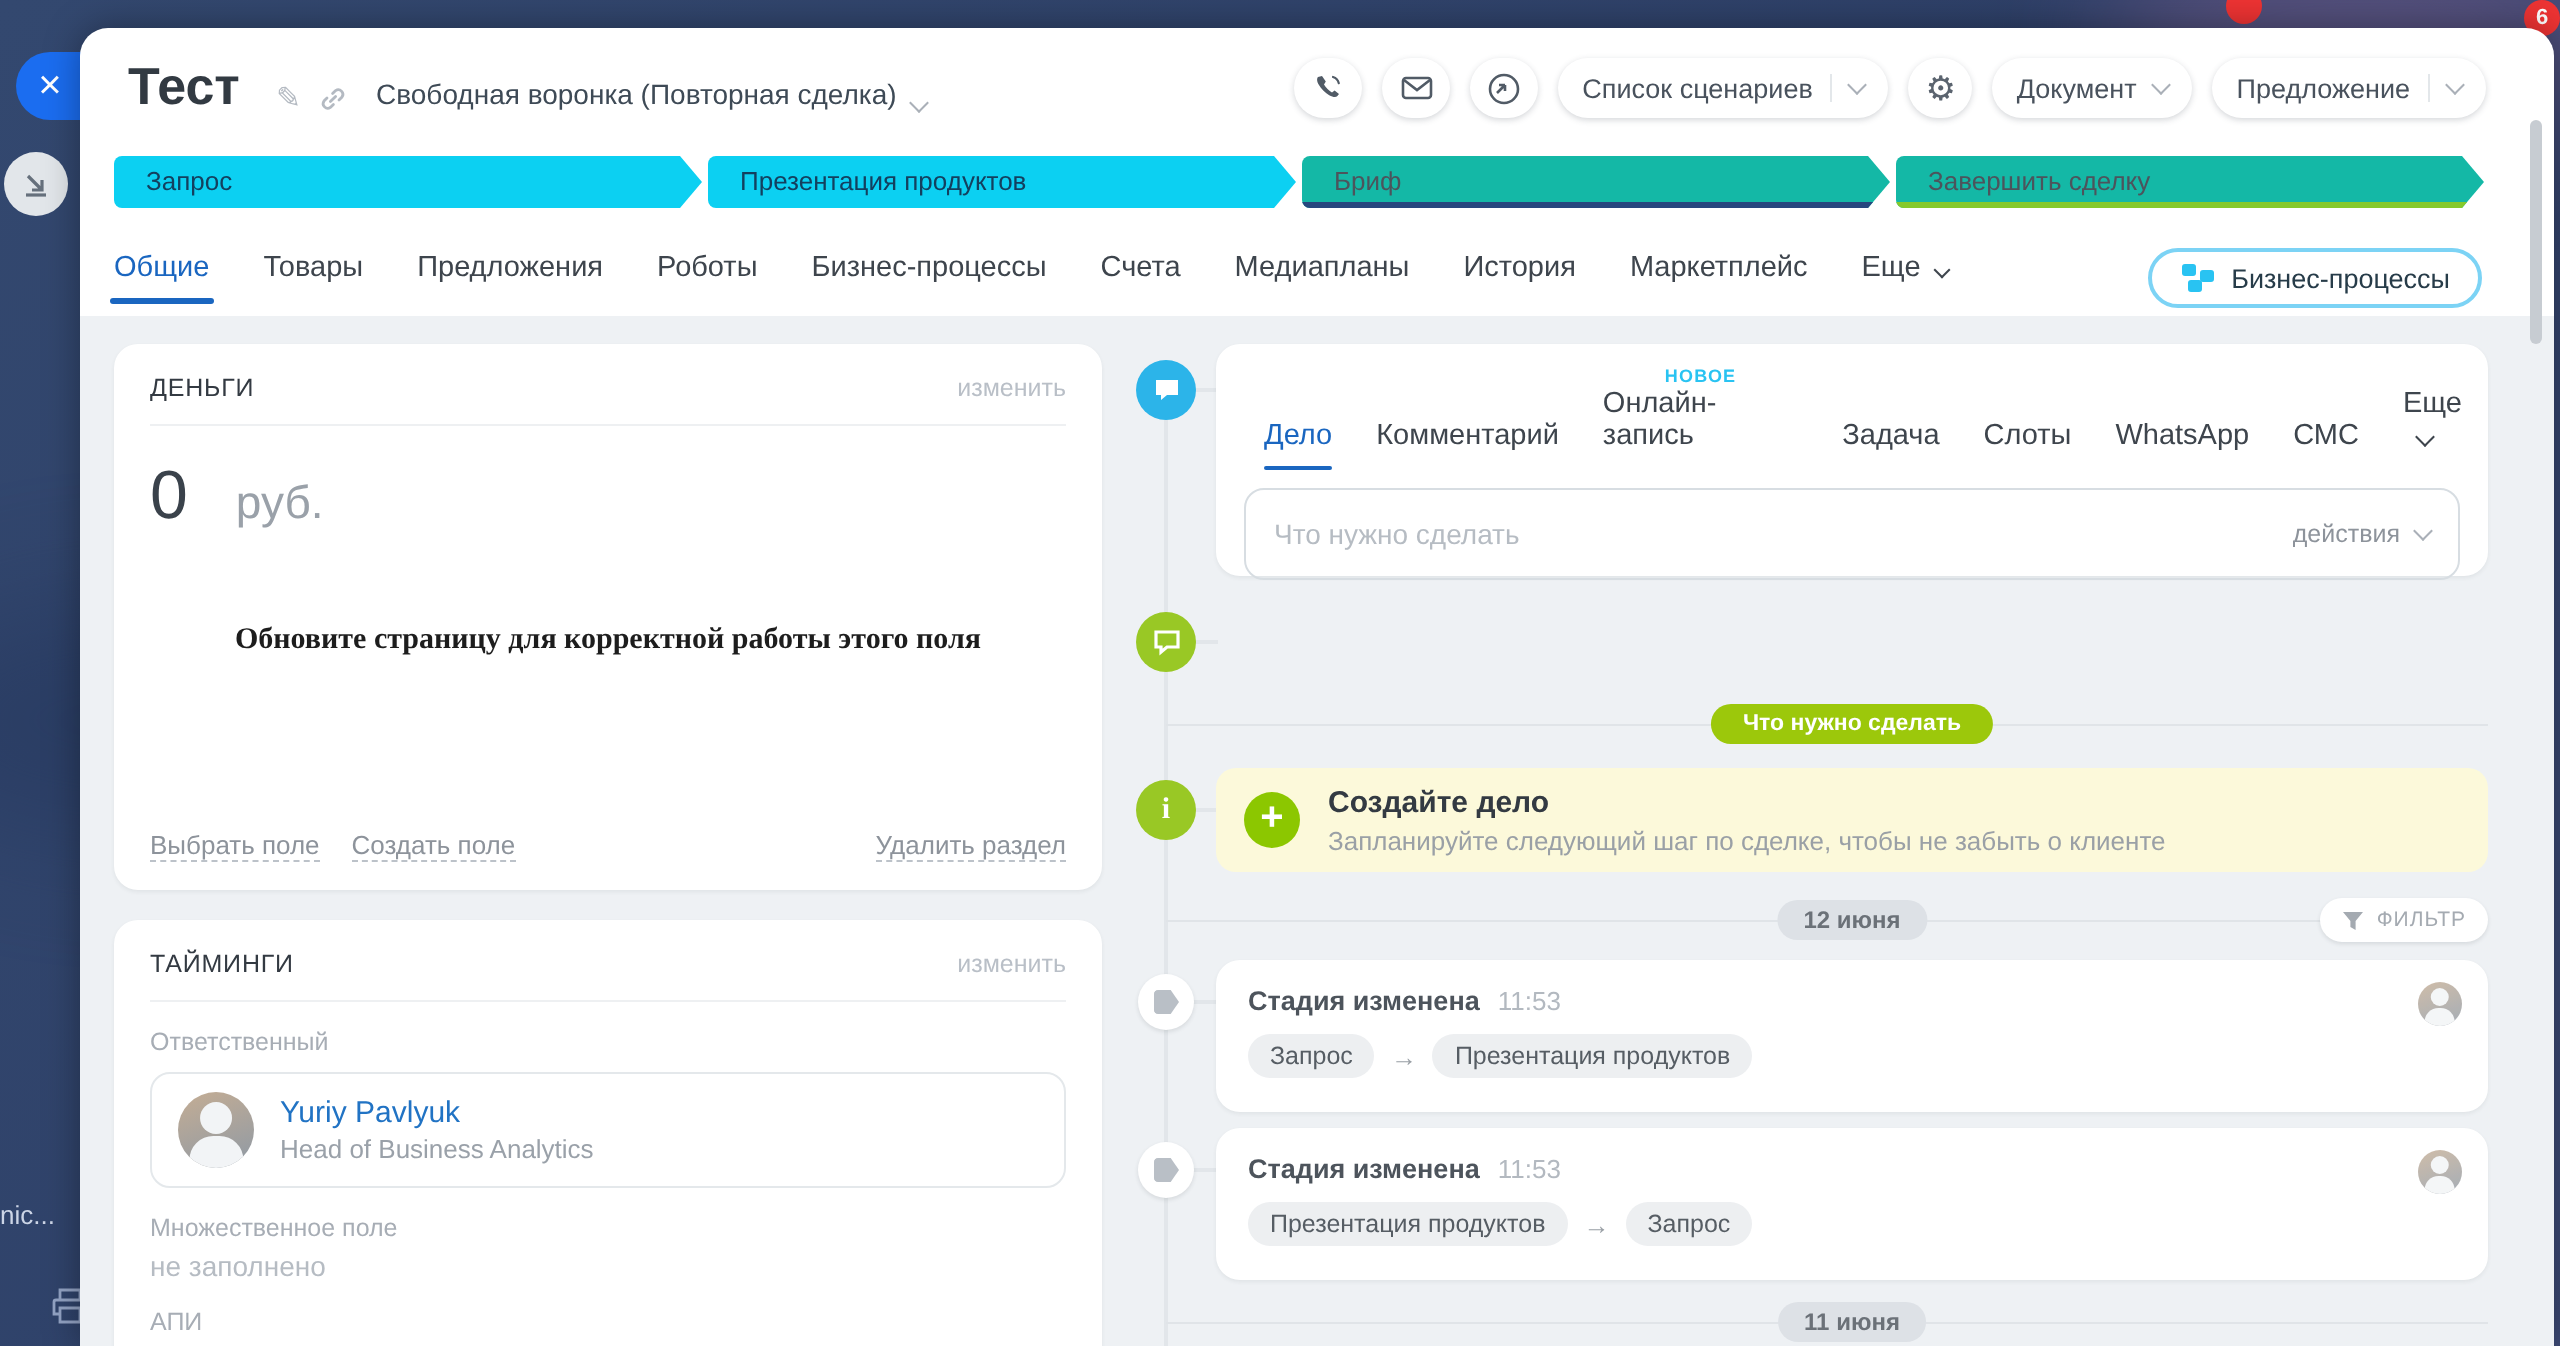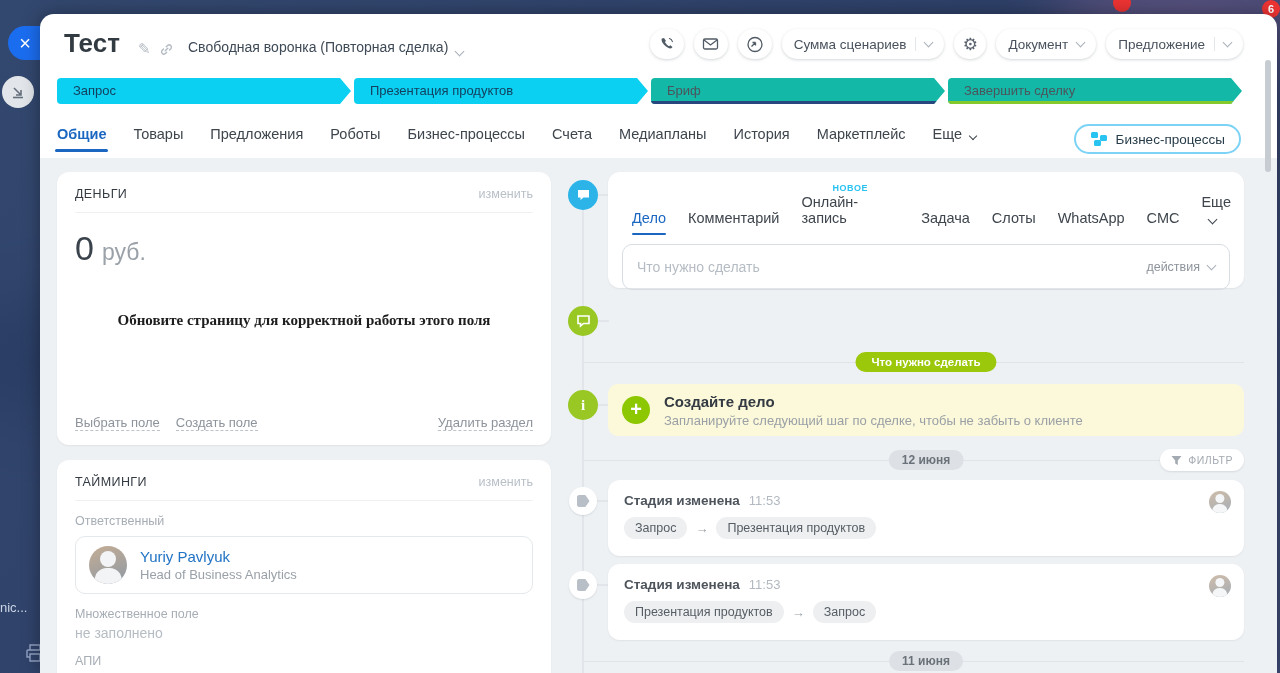--- a/index.html
+++ b/index.html
@@ -48,42 +48,42 @@
   .stage { flex:1; position:relative; height:26px; line-height:26px; padding:0 16px; font-size:13px;
     clip-path:polygon(0 0, calc(100% - 11px) 0, 100% 50%, calc(100% - 11px) 100%, 0 100%);
     border-radius:4px 0 0 4px; cursor:pointer; white-space:nowrap; overflow:hidden; }
   .stage.active { background:#0cd0f2; color:#13405f; }
   .stage.upcoming { background:#14b8a6; color:#4c545c; }
   .stage.upcoming::after { content:""; position:absolute; left:0; right:0; bottom:0; height:3px; background:var(--u); }
 
   
   .navtabs { position:absolute; left:17px; top:108px; display:flex; gap:27px; align-items:center; height:34px; }
   .ntab { font-size:14.5px; color:#3e454d; cursor:pointer; position:relative; padding-bottom:10px; }
-  .ntab.active { color:#1a66c0; font-weight:700; }
+  .ntab.active { color:#1a66c0; font-weight:400; }
   .ntab.active::after { content:""; position:absolute; left:-2px; right:-2px; bottom:0; height:3px; background:#1a66c0; border-radius:2px; }
   .ntab .chv { width:6px; height:6px; }
   .bp-btn { position:absolute; right:36px; top:110px; height:30px; border:2px solid #7cd3f5; border-radius:16px;
     display:flex; align-items:center; gap:8px; padding:0 14px; font-size:13.5px; color:#273c49; background:#fff; cursor:pointer; }
 
   
   .content { position:absolute; left:0; right:0; top:144px; bottom:0; background:#eef1f4; overflow:hidden; }
   .card { background:#fff; border-radius:12px; box-shadow:0 1px 2px rgba(40,50,60,.07); position:absolute; }
 
   
   .card-money { left:17px; top:14px; width:494px; height:273px; }
   .card-timings { left:17px; top:302px; width:494px; height:380px; }
   .sec-head { display:flex; justify-content:space-between; align-items:center; padding:15px 18px 11px 18px; }
   .sec-title { font-size:12.5px; font-weight:normal; letter-spacing:.4px; color:#333a42; }
   .sec-edit { font-size:12.5px; color:#b9bfc7; cursor:pointer; }
   .sec-div { height:1px; background:#eef0f2; margin:0 18px; }
   .fld-label { font-size:12.5px; color:#a7adb5; }
   .money-body { padding:14px 18px 0 18px; }
   .money-val { margin:2px 0 10px 0; }
   .money-val .num { font-size:34px; color:#3a424b; font-weight:500; }
-  .money-val .cur { font-size:23px; color:#9aa1a9; margin-left:8px; }
+  .money-val .cur { font-size:23px; color:#9aa1a9; margin-left:24px; }
   .warn-msg { font-family:"Liberation Serif", serif; font-weight:bold; font-size:15px; color:#1d1d1d;
     text-align:center; margin-top:44px; }
   .links-row { position:absolute; left:18px; right:18px; bottom:14px; display:flex; font-size:13px; color:#8d939b; }
   .dash-link { border-bottom:1px dashed #bcc2c9; cursor:pointer; margin-right:16px; }
   .dash-link.right { margin:0 0 0 auto; }
 
   .resp-box { margin:8px 18px 0 18px; border:1px solid #e4e8eb; border-radius:10px; padding:9px 13px;
     display:flex; gap:13px; align-items:center; cursor:pointer; }
   .avatar { border-radius:50%; background:linear-gradient(160deg,#c4ad94,#8e99a5); position:relative; overflow:hidden; flex:none; }
   .avatar::after { content:""; position:absolute; left:50%; top:58%; transform:translateX(-50%); width:70%; height:70%;
@@ -211,21 +211,21 @@
           <path d="M2 3 L8.5 8 L15 3" stroke="#515b66" stroke-width="1.3" fill="none"></path>
         </svg>
     </div>
     <div class="icobtn">
       <svg width="18" height="17" viewBox="0 0 18 17">
           <circle cx="9" cy="8.5" r="7" stroke="#515b66" stroke-width="1.3" fill="none"></circle>
           <path d="M5.5 10.5 L9.5 6.5 M9.5 6.5 H6.5 M9.5 6.5 V9.5" stroke="#515b66" stroke-width="1.3" fill="none"></path>
         </svg>
     </div>
     <div class="pillbtn">
-      <span>Сумма сценариев</span>
+      <span>Список сценариев</span>
       <span class="vsep"></span>
       <span class="chv gray" style="margin-left:0"></span>
     </div>
     <div class="icobtn" style="width:32px;border-radius:16px">
       <span class="gear-ic"></span>
     </div>
     <div class="pillbtn">
       <span>Документ</span>
       <span class="chv gray" style="margin-left:0"></span>
     </div>

